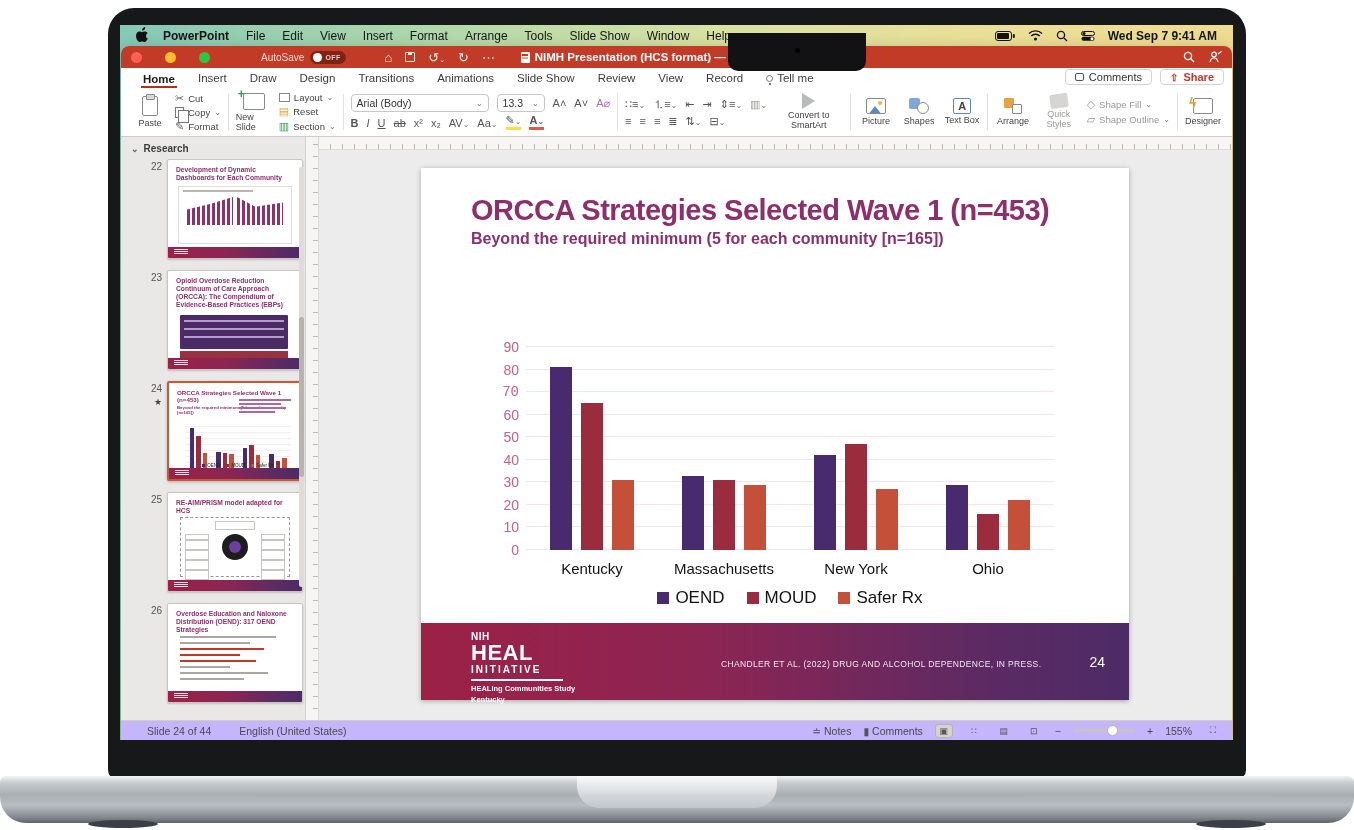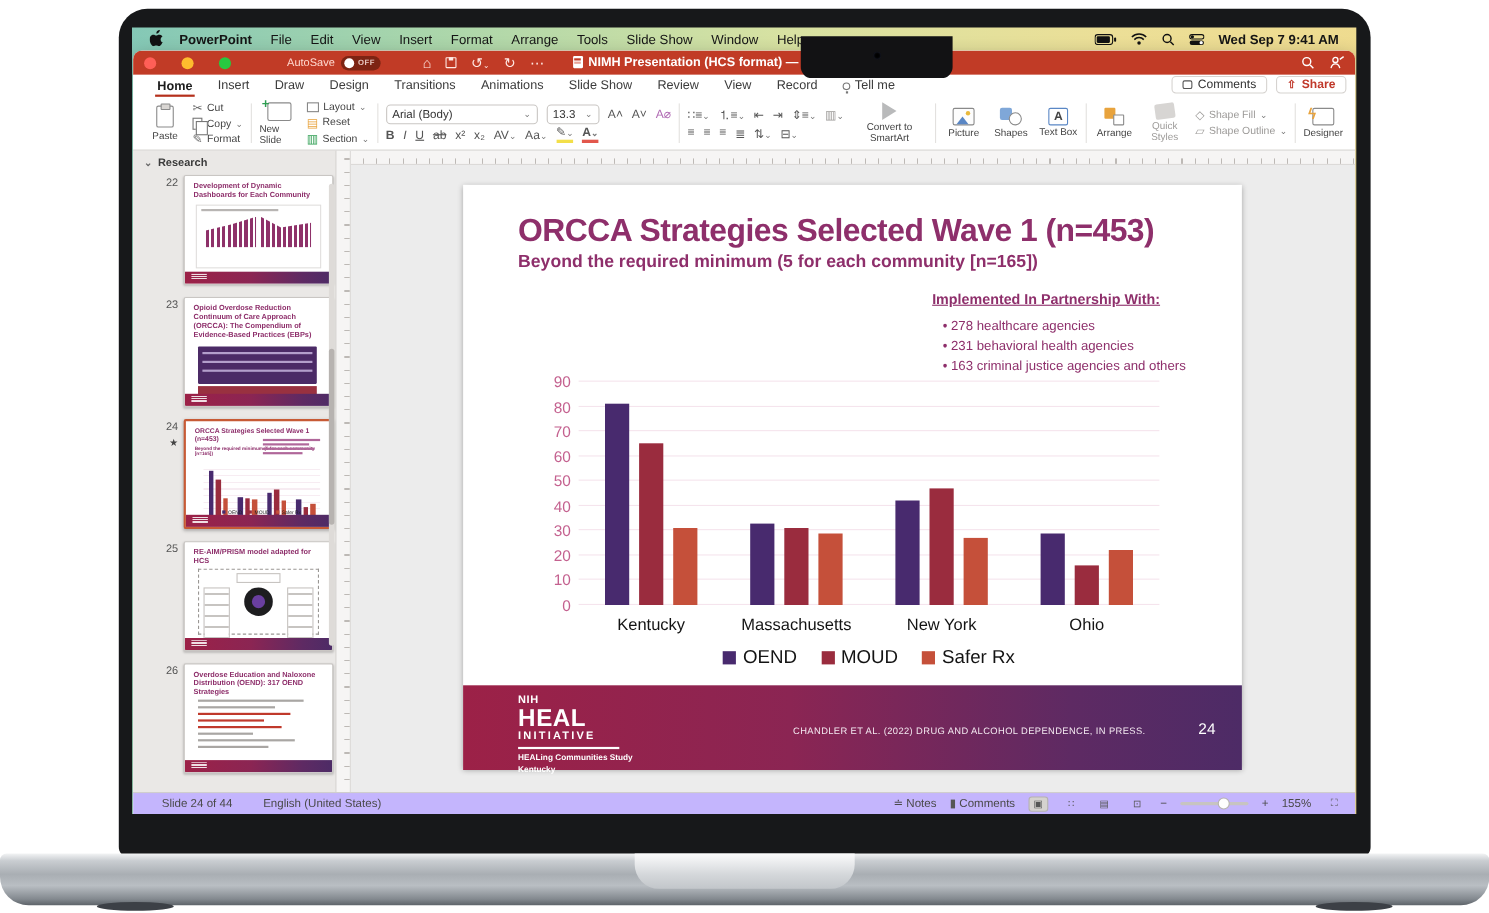--- a/index.html
+++ b/index.html
@@ -571,39 +571,31 @@
         </div>
 
         <div class="canvas">
           <div class="hruler"></div>
           <div class="vruler"></div>
 
           <div class="slide">
             <div class="slide-title">ORCCA Strategies Selected Wave 1 (n=453)</div>
             <div class="slide-subtitle">Beyond the required minimum (5 for each community [n=165])</div>
 
-            <div class="partnership">
-              <div class="p-head">Implemented In Partnership With:</div>
-              <div class="p-bullets">
-                <div>278 healthcare agencies</div>
-                <div>231 behavioral health agencies</div>
-                <div>163 criminal justice agencies and others</div>
-              </div>
-            </div>
 
             <div class="chart">
               <div class="chart-yaxis">
                   <div class="ytick" style="bottom: 0%; color: rgb(196, 97, 143);">0</div>
                   <div class="ytick" style="bottom: 11.1111%; color: rgb(196, 97, 143);">10</div>
                   <div class="ytick" style="bottom: 22.2222%; color: rgb(196, 97, 143);">20</div>
                   <div class="ytick" style="bottom: 33.3333%; color: rgb(196, 97, 143);">30</div>
                   <div class="ytick" style="bottom: 44.4444%; color: rgb(196, 97, 143);">40</div>
                   <div class="ytick" style="bottom: 55.5556%; color: rgb(196, 97, 143); margin-top: 21px;">50</div>
                   <div class="ytick" style="bottom: 66.6667%; color: rgb(196, 97, 143);">60</div>
-                  <div class="ytick" style="bottom: 77.7778%; color: rgb(196, 97, 143);">70</div>
+                  <div class="ytick" style="bottom: 77.7778%; color: rgb(196, 97, 143); font-family: Liberation Mono, monospace;">70</div>
                   <div class="ytick" style="bottom: 88.8889%; color: rgb(196, 97, 143);">80</div>
                   <div class="ytick" style="bottom: 100%; color: rgb(196, 97, 143);">90</div>
                 </div>
               <div class="chart-plot">
                   <div class="gridline" style="bottom: 0%;"></div>
                   <div class="gridline" style="bottom: 11.1111%;"></div>
                   <div class="gridline" style="bottom: 22.2222%;"></div>
                   <div class="gridline" style="bottom: 33.3333%;"></div>
                   <div class="gridline" style="bottom: 44.4444%;"></div>
                   <div class="gridline" style="bottom: 55.5556%;"></div>

